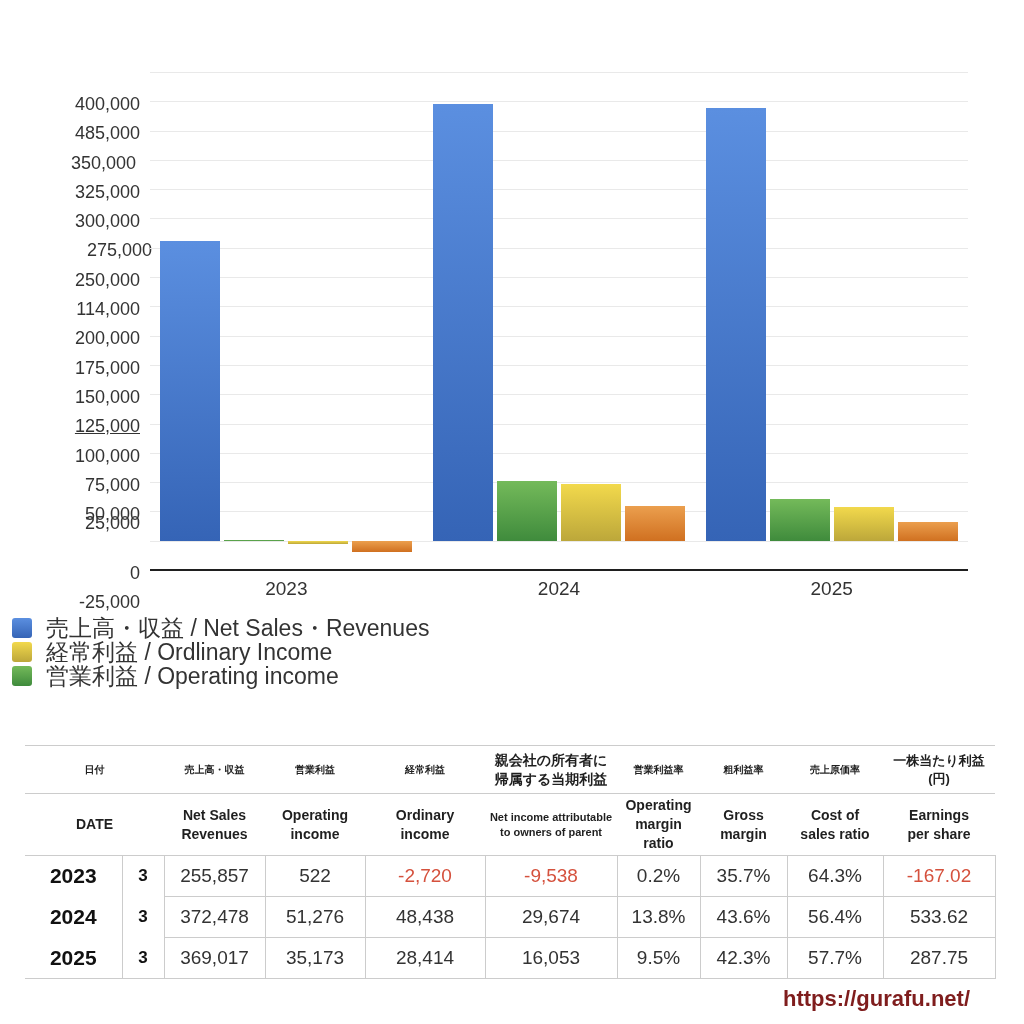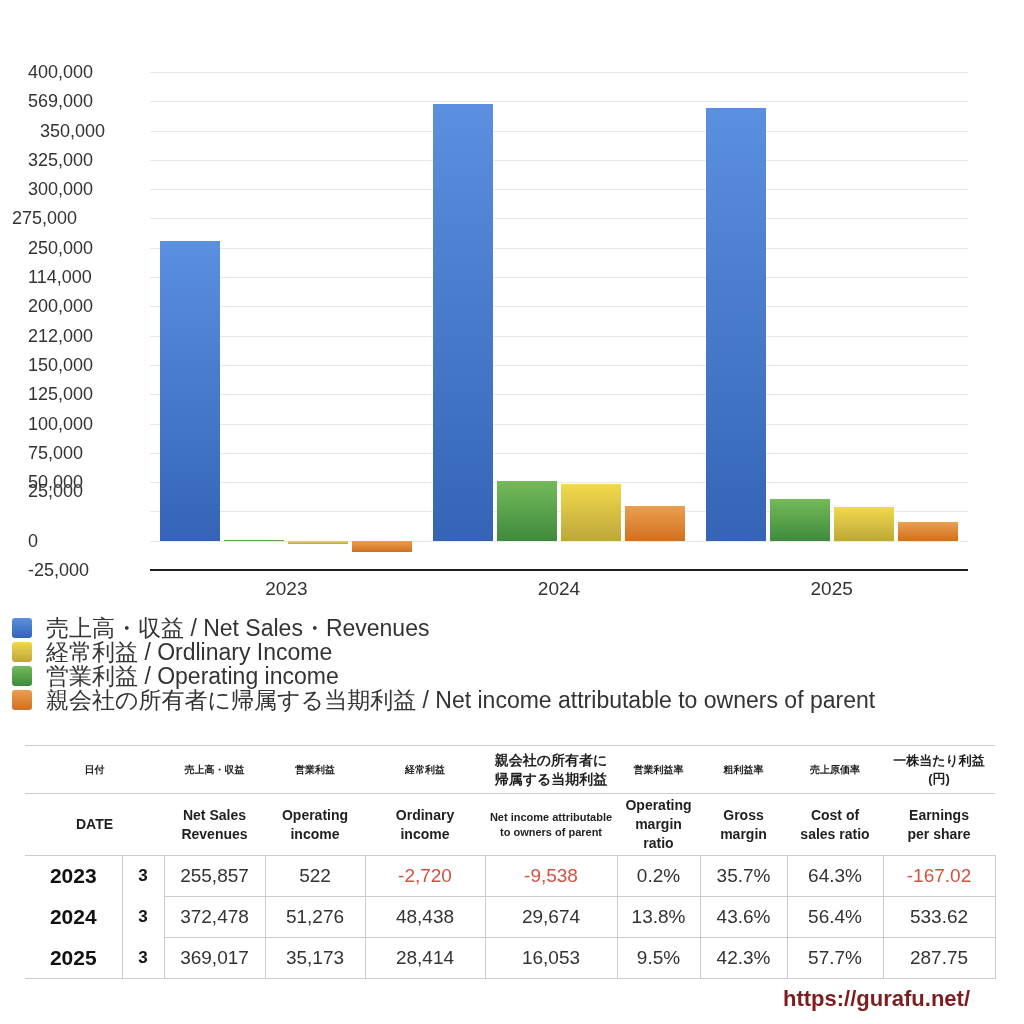--- a/index.html
+++ b/index.html
@@ -3,21 +3,21 @@
 <meta charset="utf-8">
 <style>
   html,body{margin:0;padding:0;background:#fff;}
   .screen{
     position:relative;width:1024px;height:1024px;background:#ffffff;overflow:hidden;
     font-family:"Liberation Sans","DejaVu Sans",sans-serif;color:#333;
   }
   
   .gridline{position:absolute;height:1px;background:#e9e9e9;}
   .axis-line{position:absolute;height:2px;background:#1f1f1f;}
-  .y-label{position:absolute;width:112px;text-align:left;font-size:18px;color:#333;line-height:22px;}
+  .y-label{position:absolute;width:112px;text-align:right;font-size:18px;color:#333;line-height:22px;margin-top:32px;}
   .x-label{position:absolute;width:100px;text-align:center;font-size:19px;color:#333;}
   .bar{position:absolute;}
   
   .legend{position:absolute;left:12px;top:616px;display:flex;flex-direction:column;}
   .legend-item{display:flex;align-items:flex-start;height:24px;}
   .legend-swatch{width:20px;height:20px;border-radius:3px;margin:2px 14px 0 0;flex:0 0 auto;}
   .legend-label{font-size:23px;line-height:24px;color:#333;white-space:nowrap;}
   
   .table-wrap{position:absolute;left:25px;top:745px;}
   table.fin{border-collapse:collapse;table-layout:fixed;width:970px;}
@@ -40,41 +40,41 @@
   .site-url{position:absolute;top:986px;right:54px;font-size:22px;font-weight:bold;color:#7f1d1d;}
 </style>
 </head>
 <body>
 
 <div class="screen">
   <div id="plot-layer">
       <div class="gridline" style="left: 150px; width: 818px; top: 72px;"></div>
       <div class="y-label" style="left: 28px; top: 61px;">400,000</div>
       <div class="gridline" style="left: 150px; width: 818px; top: 101.294px;"></div>
-      <div class="y-label" style="left: 28px; top: 90.2941px;">569,000</div>
+      <div class="y-label" style="left: 28px; top: 90.2941px;">485,000</div>
       <div class="gridline" style="left: 150px; width: 818px; top: 130.588px;"></div>
-      <div class="y-label" style="left: 40px; top: 119.588px;">350,000</div>
+      <div class="y-label" style="left: 24px; top: 119.588px;">350,000</div>
       <div class="gridline" style="left: 150px; width: 818px; top: 159.882px;"></div>
       <div class="y-label" style="left: 28px; top: 148.882px;">325,000</div>
       <div class="gridline" style="left: 150px; width: 818px; top: 189.176px;"></div>
       <div class="y-label" style="left: 28px; top: 178.176px;">300,000</div>
       <div class="gridline" style="left: 150px; width: 818px; top: 218.471px;"></div>
-      <div class="y-label" style="left: 12px; top: 207.471px;">275,000</div>
+      <div class="y-label" style="left: 40px; top: 207.471px;">275,000</div>
       <div class="gridline" style="left: 150px; width: 818px; top: 247.765px;"></div>
       <div class="y-label" style="left: 28px; top: 236.765px;">250,000</div>
       <div class="gridline" style="left: 150px; width: 818px; top: 277.059px;"></div>
       <div class="y-label" style="left: 28px; top: 266.059px;">114,000</div>
       <div class="gridline" style="left: 150px; width: 818px; top: 306.353px;"></div>
       <div class="y-label" style="left: 28px; top: 295.353px;">200,000</div>
       <div class="gridline" style="left: 150px; width: 818px; top: 335.647px;"></div>
-      <div class="y-label" style="left: 28px; top: 324.647px;">212,000</div>
+      <div class="y-label" style="left: 28px; top: 324.647px;">175,000</div>
       <div class="gridline" style="left: 150px; width: 818px; top: 364.941px;"></div>
       <div class="y-label" style="left: 28px; top: 353.941px;">150,000</div>
       <div class="gridline" style="left: 150px; width: 818px; top: 394.235px;"></div>
-      <div class="y-label" style="left: 28px; top: 383.235px;">125,000</div>
+      <div class="y-label" style="left: 28px; top: 383.235px; text-decoration: underline;">125,000</div>
       <div class="gridline" style="left: 150px; width: 818px; top: 423.529px;"></div>
       <div class="y-label" style="left: 28px; top: 412.529px;">100,000</div>
       <div class="gridline" style="left: 150px; width: 818px; top: 452.824px;"></div>
       <div class="y-label" style="left: 28px; top: 441.824px;">75,000</div>
       <div class="gridline" style="left: 150px; width: 818px; top: 482.118px;"></div>
       <div class="y-label" style="left: 28px; top: 471.118px;">50,000</div>
       <div class="gridline" style="left: 150px; width: 818px; top: 511.412px;"></div>
       <div class="y-label" style="left: 28px; top: 480px;">25,000</div>
       <div class="gridline" style="left: 150px; width: 818px; top: 540.706px;"></div>
       <div class="y-label" style="left: 28px; top: 529.706px;">0</div>
@@ -102,24 +102,20 @@
         <div class="legend-label">売上高・収益 / Net Sales・Revenues</div>
       </div>
       <div class="legend-item">
         <div class="legend-swatch" style="background: linear-gradient(rgb(242, 217, 76), rgb(188, 167, 58));"></div>
         <div class="legend-label">経常利益 / Ordlinary Income</div>
       </div>
       <div class="legend-item">
         <div class="legend-swatch" style="background: linear-gradient(rgb(116, 186, 90), rgb(63, 139, 60));"></div>
         <div class="legend-label">営業利益 / Operating income</div>
       </div>
-      <div class="legend-item">
-        <div class="legend-swatch" style="background: linear-gradient(rgb(235, 159, 78), rgb(208, 112, 32));"></div>
-        <div class="legend-label">親会社の所有者に帰属する当期利益 / Net income attributable to owners of parent</div>
-      </div>
     </div>
   <div class="table-wrap">
     <table class="fin">
       <colgroup id="cols">
           <col style="width: 97px;">
           <col style="width: 42px;">
           <col style="width: 101px;">
           <col style="width: 100px;">
           <col style="width: 120px;">
           <col style="width: 132px;">

